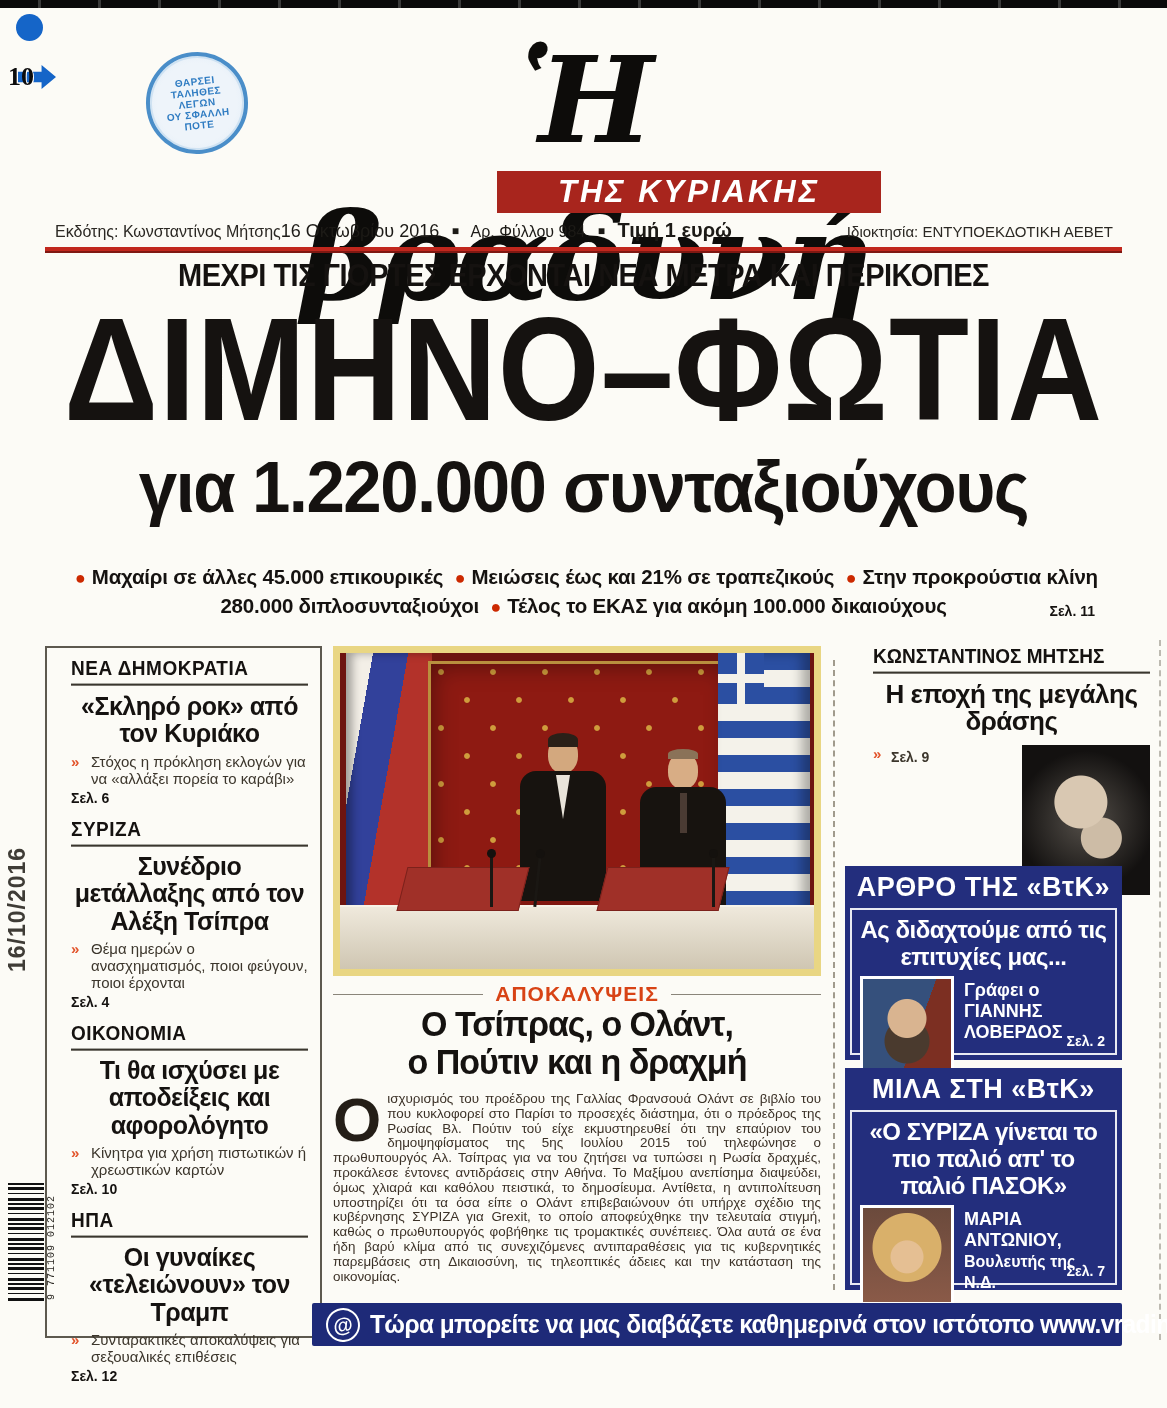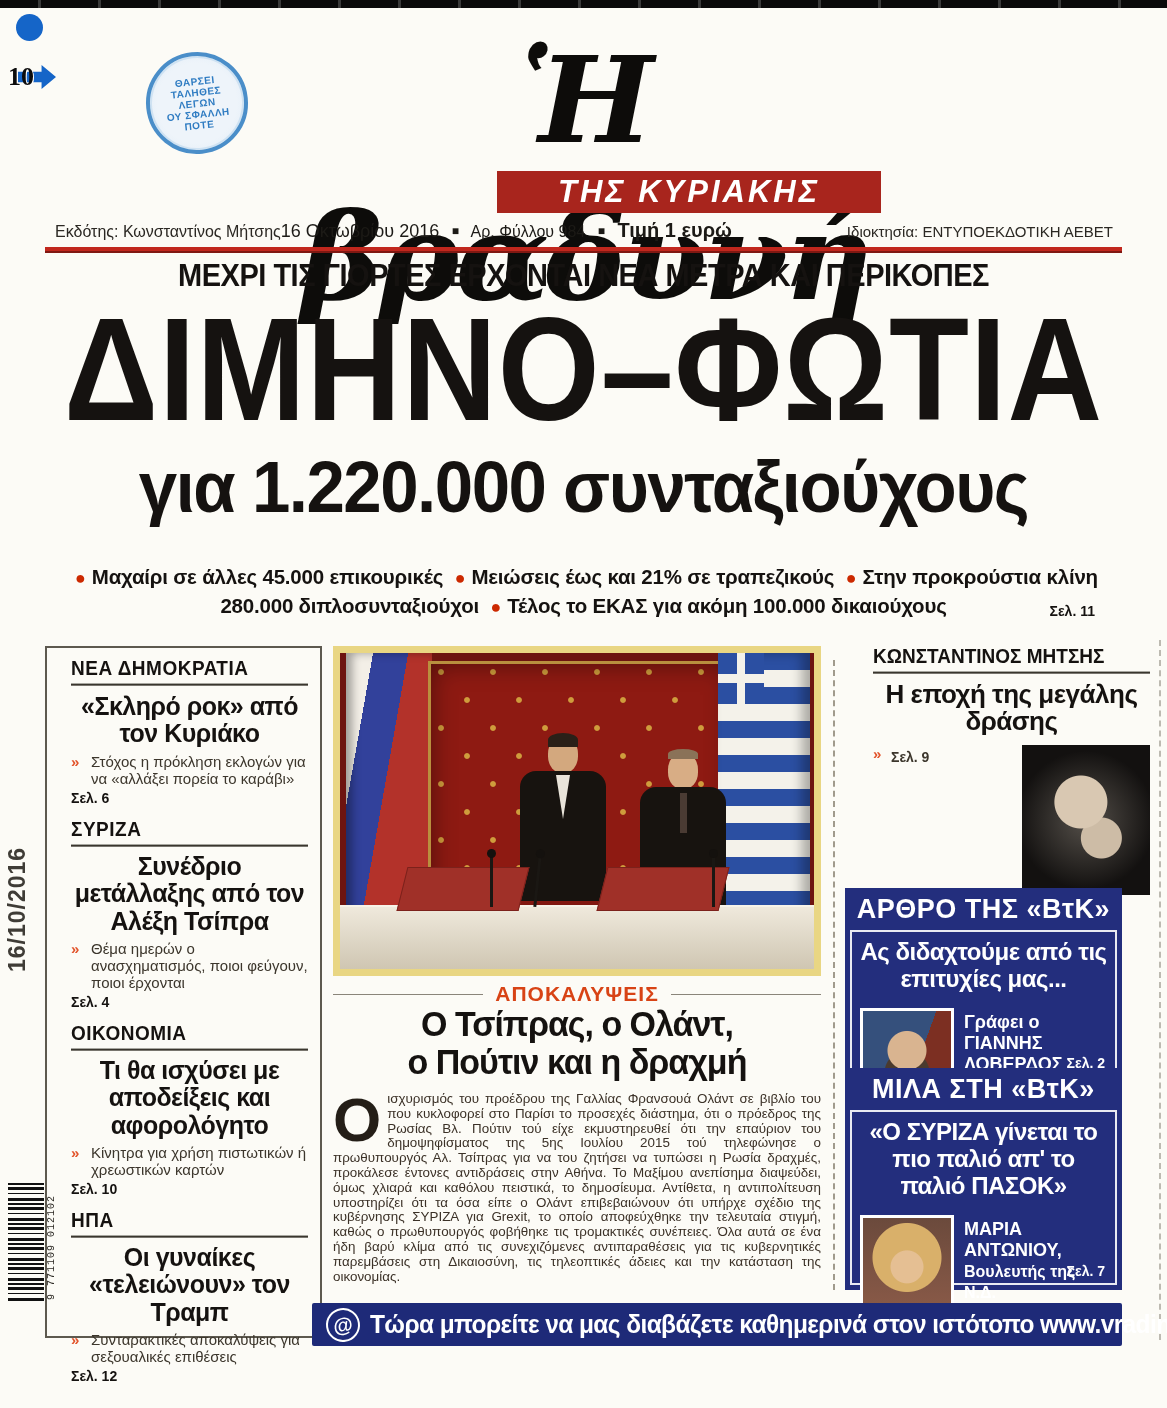--- a/index.html
+++ b/index.html
@@ -112,27 +112,27 @@
   .mitsisrow .sub{flex:1;font:15px "Liberation Sans",sans-serif;color:#3c362c;line-height:17.5px;
         padding-left:18px;position:relative;}
   .mitsisrow .sub .chev{position:absolute;left:0;top:0;color:#e2542b;font-weight:bold;}
   .mitsisrow .pg{font:bold 14px "Liberation Sans",sans-serif;margin-top:4px;}
   .mitsisphoto{width:128px;height:150px;background:
         radial-gradient(circle at 46% 38%,#d9c8b2 0 26px,rgba(0,0,0,0) 27px),
         radial-gradient(circle at 62% 62%,#cdbca6 0 20px,rgba(0,0,0,0) 21px),
         radial-gradient(circle at 50% 50%,#55504a,#131110 70%);
         background-color:#131110;flex:0 0 auto;margin-left:6px;}
   .bluebox{position:absolute;left:845px;width:277px;background:#232e7d;box-sizing:border-box;}
-  .bb1{top:888px;height:194px;} .bb2{top:1068px;height:222px;}
+  .bb1{top:866px;height:194px;} .bb2{top:1068px;height:222px;}
   .bbhead{height:42px;display:flex;align-items:center;justify-content:center;
         font:bold 27px "Liberation Sans",sans-serif;color:#fff;letter-spacing:.5px;transform:scaleY(1.05);}
   .bbbody{position:absolute;left:5px;right:5px;bottom:5px;top:42px;border:2px solid rgba(255,255,255,.9);
         padding:6px 8px;}
   .bbhl{font:bold 24px "Liberation Sans",sans-serif;color:#fff;text-align:center;line-height:27px;letter-spacing:-.5px;}
-  .bbrow{display:flex;margin-top:16px;}
+  .bbrow{display:flex;margin-top:6px;}
   .bbphoto{width:88px;height:94px;border:3px solid #fff;flex:0 0 auto;}
   .lov{background:radial-gradient(circle at 50% 42%,#d9b490 0 19px,rgba(0,0,0,0) 20px),
         radial-gradient(circle at 50% 66%,#4a3a2e 0 22px,rgba(0,0,0,0) 23px),
         linear-gradient(110deg,#35507c 60%,#7c2f22 60%);}
   .ant{background:radial-gradient(circle at 50% 52%,#e5bf93 0 16px,rgba(0,0,0,0) 17px),
         radial-gradient(circle at 50% 42%,#d9b06a 0 34px,rgba(0,0,0,0) 35px),
         linear-gradient(#6b4a3c,#8a5a48);}
   .bbyline{font:bold 18px "Liberation Sans",sans-serif;color:#fff;line-height:21px;padding:4px 0 0 10px;}
   .bbyline .pre{font-weight:bold;}
   .bbyline .role{font-weight:bold;font-size:16px;}

